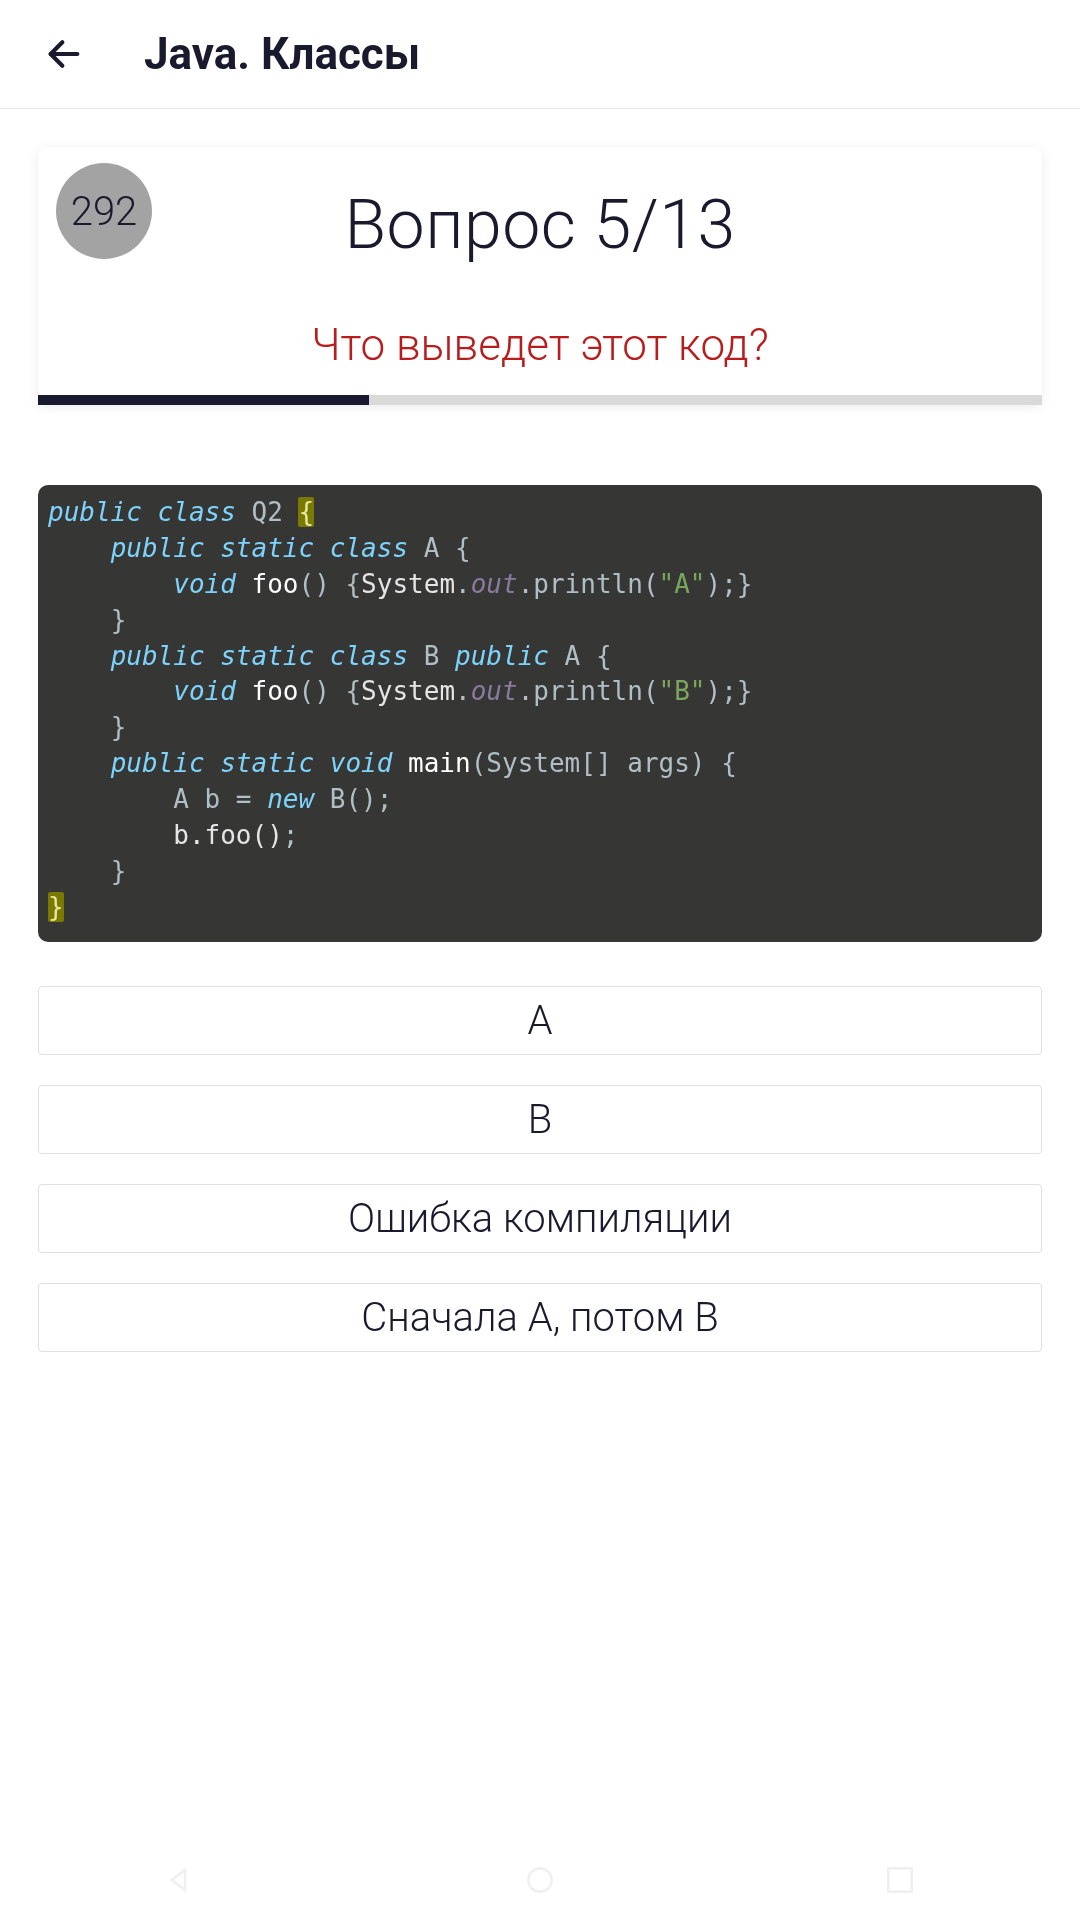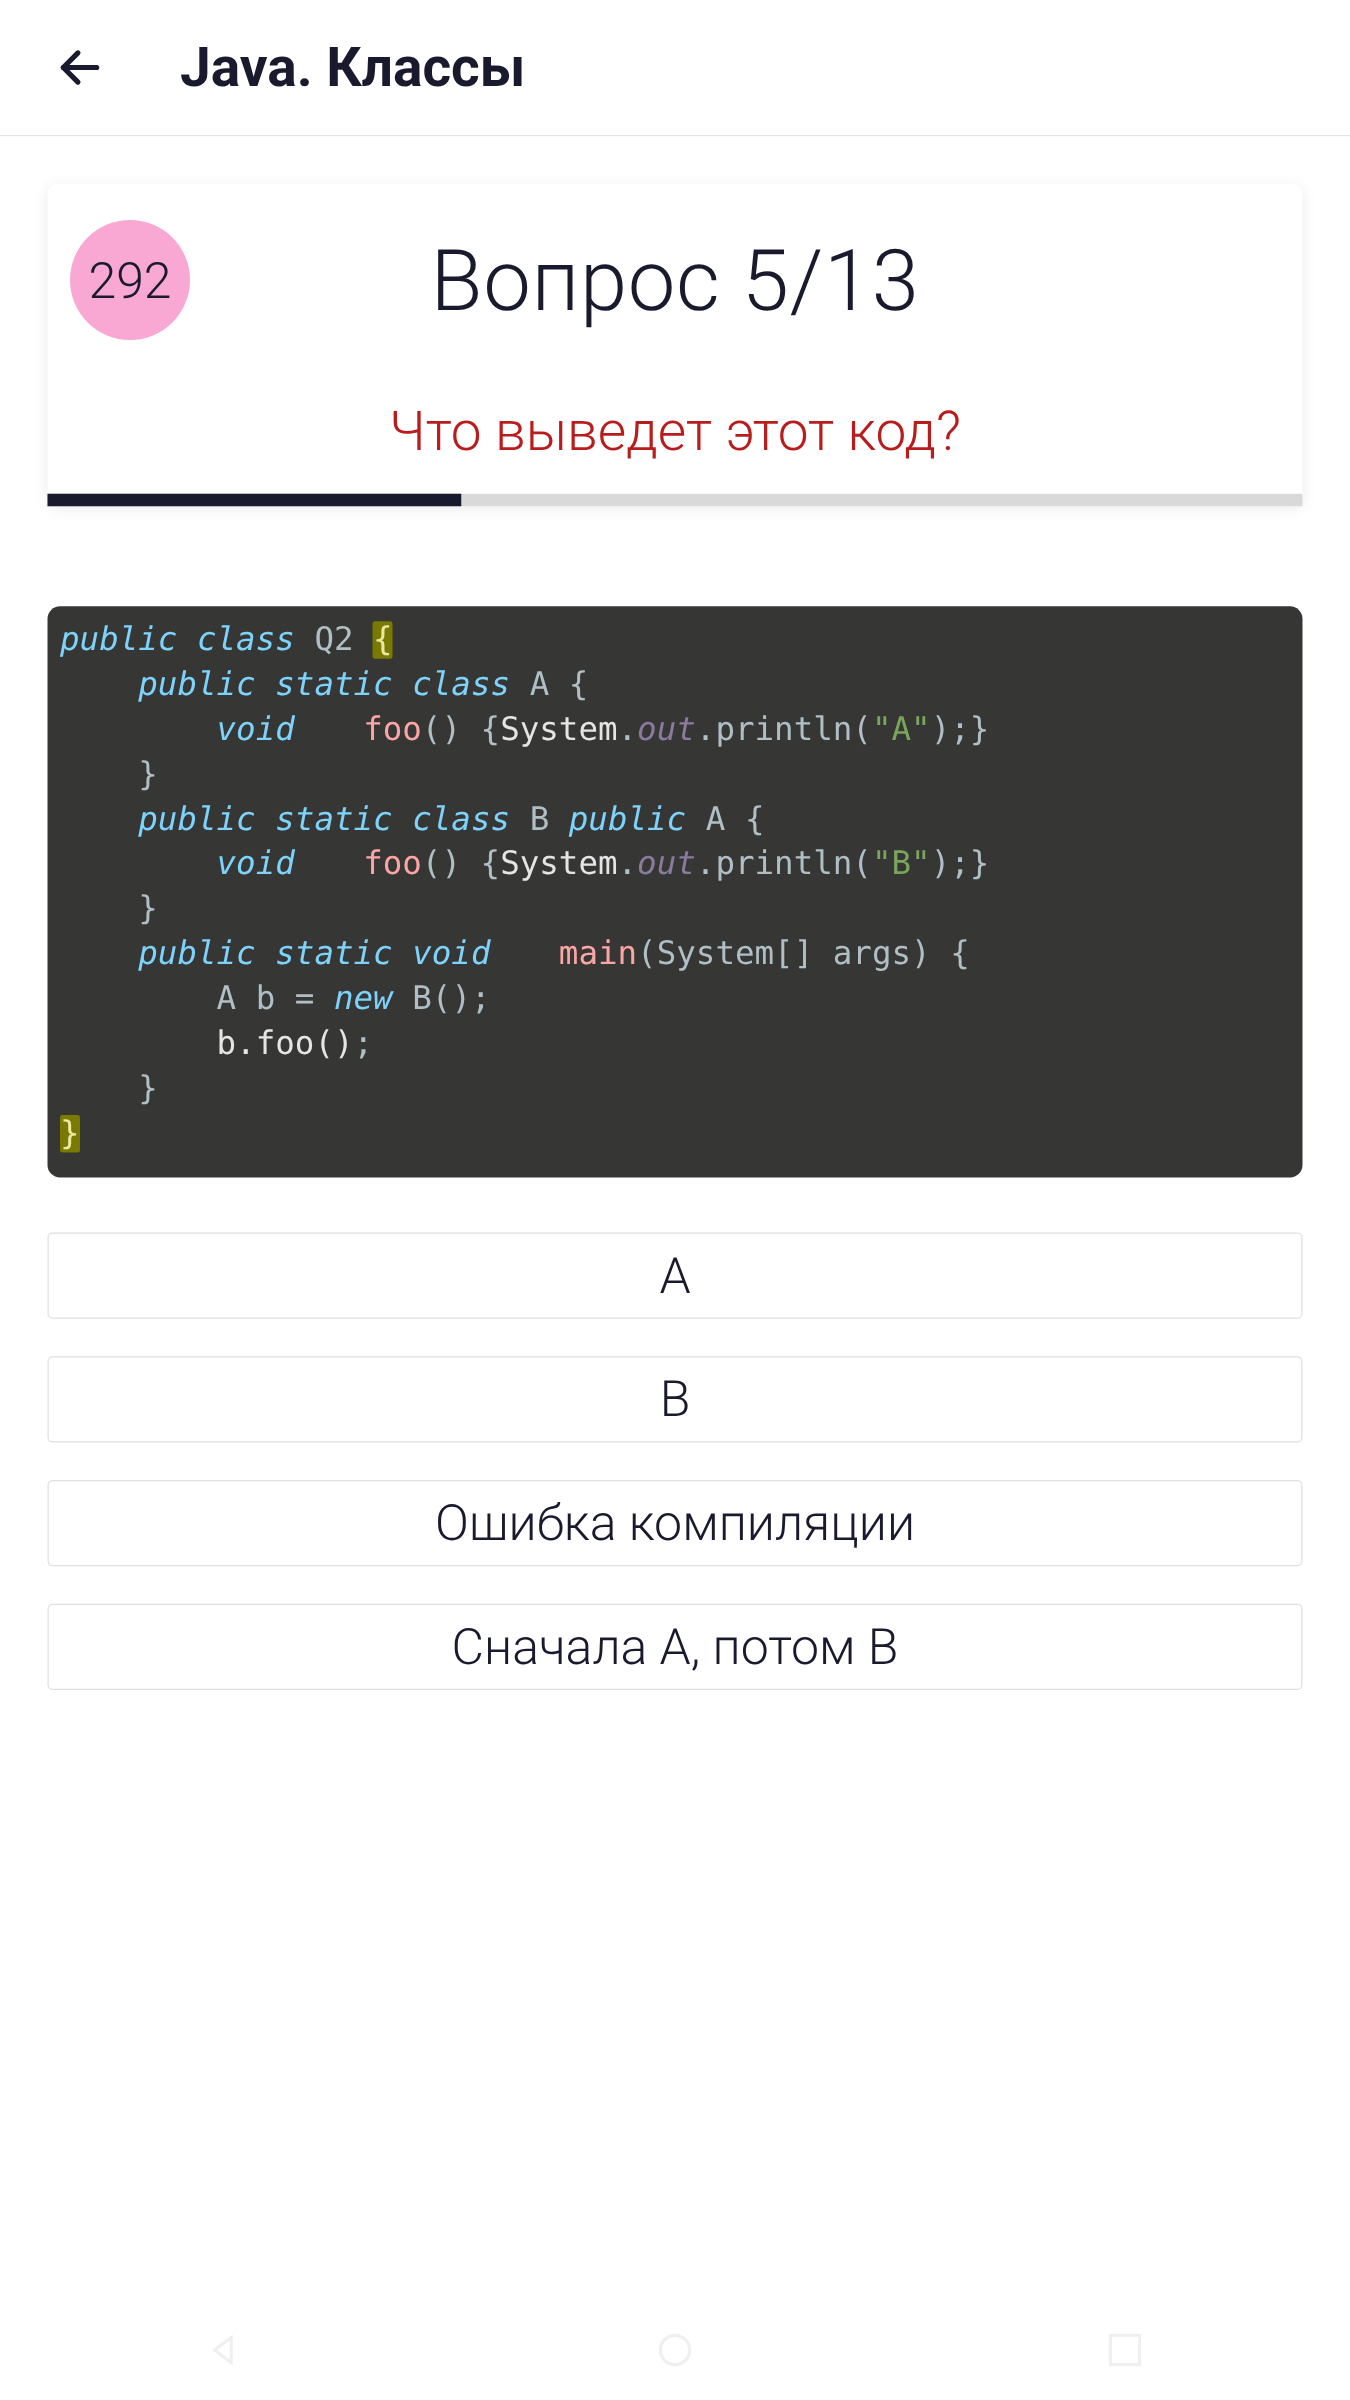--- a/index.html
+++ b/index.html
@@ -35,26 +35,26 @@
 .content { padding: 38px 38px 0 38px; }
 .question-card {
   background: #ffffff;
   border-radius: 8px;
   box-shadow: 0 2px 12px rgba(0,0,0,0.08);
   position: relative;
   padding: 28px 20px 34px 20px;
 }
 .badge {
   position: absolute;
-  top: 29px;
+  top: 16px;
   left: 18px;
   width: 96px;
   height: 96px;
   border-radius: 50%;
-  background: #f9a8d4;
+  background: #a3a3a3;
   display: flex;
   align-items: center;
   justify-content: center;
   font-size: 40px;
   font-weight: 300;
   color: #1a1a2e;
 }
 .question-number {
   text-align: center;
   font-size: 68px;
@@ -90,21 +90,21 @@
   padding: 10px 10px 16px 10px;
   font-family: "Consolas", "Monaco", monospace;
   font-size: 26px;
   line-height: 1.38;
   color: #b0bec5;
   white-space: pre;
   overflow-x: hidden;
 }
 .kw   { color: #7dd3fc; font-style: italic; }
 .type { color: #b0bec5; }
-.fn   { color: #fca5a5; margin-left: 39px; }
+.fn   { color: #ffffff; }
 .punc { color: #b0bec5; }
 .bracehl { background: #7a7a00; color: #e8e8a0; border-radius: 2px; }
 .sys  { color: #e5e5e5; }
 .out  { color: #8a7a9e; font-style: italic; }
 .str  { color: #7aa65c; }
 
 .answers { margin-top: 44px; }
 .answer-btn {
   display: block;
   width: 100%;

